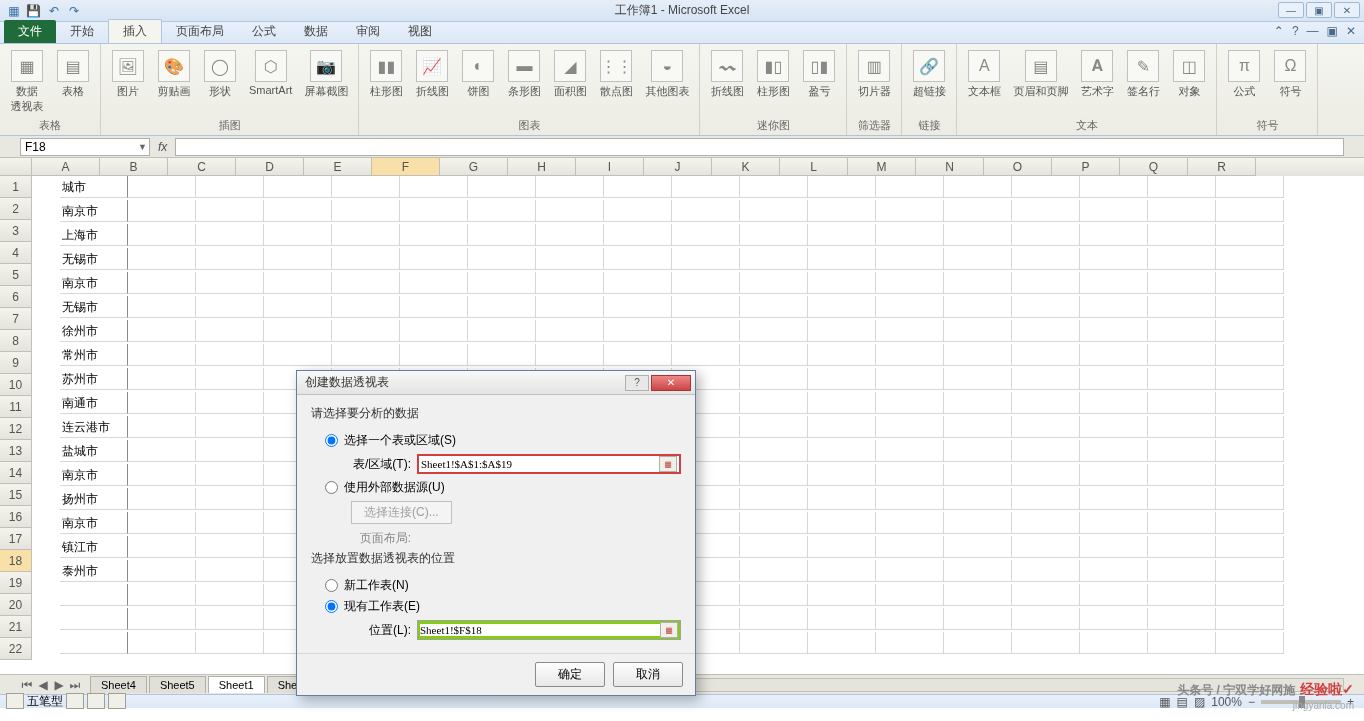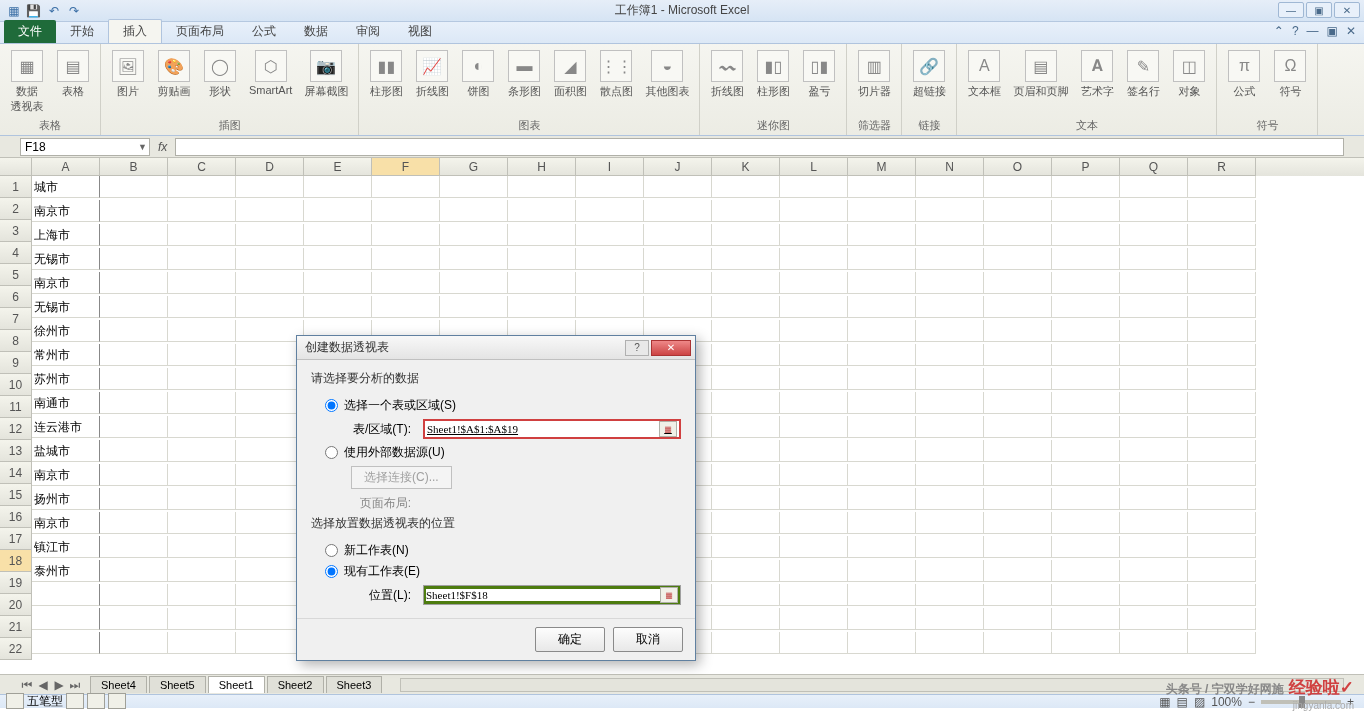--- a/index.html
+++ b/index.html
@@ -42,64 +42,64 @@
 .grid-area { position: relative; height: 516px; overflow: hidden; background: #fff; }
 .colhdr-row { display: flex; height: 18px; background: linear-gradient(#f4f4ec, #e4e4dc); }
 .corner { width: 32px; height: 18px; background: linear-gradient(#f4f4ec, #e4e4dc); border-right: 1px solid #c0c0b8; border-bottom: 1px solid #c0c0b8; }
 .colhdr { width: 68px; text-align: center; border-right: 1px solid #c0c0b8; border-bottom: 1px solid #c0c0b8; color: #555; line-height: 18px; }
 .colhdr-sel { background: #f8e0a8; }
 .grid-body { display: flex; }
 .rowhdrs { display: flex; flex-direction: column; }
 .rowhdr { width: 32px; height: 22px; text-align: center; line-height: 22px; background: linear-gradient(#f4f4ec, #e4e4dc); border-right: 1px solid #c0c0b8; border-bottom: 1px solid #c0c0b8; color: #555; }
 .rowhdr-sel { background: #f8e0a8; }
 .cells { position: relative; }
-.row { display: flex; height: 24px; }
+.row { display: flex; height: 24px; margin-left: 28px; }
 .cell { width: 68px; height: 22px; border-right: 1px solid #d8d8d0; border-bottom: 1px solid #d8d8d0; padding: 0 2px; line-height: 22px; overflow: hidden; }
 .cell-sel { background: #ffe8a0; outline: 1px solid #000; }
 
 
 .sheettabs { height: 20px; background: #e8e8e0; border-top: 1px solid #c0c0b8; display: flex; align-items: center; padding-left: 20px; gap: 2px; position: relative; }
 .sheetnav { display: flex; gap: 2px; margin-right: 6px; color: #666; }
 .sheetnav span { width: 14px; text-align: center; cursor: pointer; }
 .sheettab { padding: 2px 10px; background: #fff; border: 1px solid #b0b0a8; border-bottom: none; font-size: 11px; cursor: pointer; }
 .sheettab-inactive { background: #e0e0d8; }
 .scroll-h { position: absolute; right: 20px; bottom: 2px; left: 400px; height: 14px; background: #e4e4dc; border: 1px solid #c0c0b8; }
 
 
 .statusbar { height: 14px; background: linear-gradient(#e8f0fa, #dce8f6); border-top: 1px solid #b0c4de; display: flex; align-items: center; padding: 0 6px; position: relative; }
 .status-icons { display: flex; gap: 3px; }
 .status-icon { width: 18px; height: 16px; border: 1px solid #a0a098; background: #f0f0e8; }
 .zoom-area { position: absolute; right: 10px; display: flex; align-items: center; gap: 6px; color: #555; }
 .zoom-slider { width: 80px; height: 4px; background: #c0c0b8; position: relative; }
 .zoom-thumb { position: absolute; left: 38px; top: -4px; width: 6px; height: 12px; background: #888; }
 
 
-.dialog { position: absolute; left: 296px; top: 335px; width: 400px; background: #f0f0f0; border: 1px solid #6080a0; box-shadow: 4px 4px 12px rgba(0,0,0,0.3); }
+.dialog { position: absolute; left: 296px; top: 370px; width: 400px; background: #f0f0f0; border: 1px solid #6080a0; box-shadow: 4px 4px 12px rgba(0,0,0,0.3); }
 .dlg-title { height: 24px; background: linear-gradient(#f8f8f8, #e4e4e4); display: flex; align-items: center; padding: 0 8px; position: relative; border-bottom: 1px solid #c0c0c0; }
 .dlg-title-text { font-size: 12px; color: #333; }
 .dlg-btns { position: absolute; right: 4px; display: flex; gap: 2px; }
 .dlg-help { width: 24px; height: 16px; background: #e8e8e8; border: 1px solid #b0b0b0; text-align: center; font-size: 10px; line-height: 14px; color: #555; }
 .dlg-close { width: 40px; height: 16px; background: linear-gradient(#e88, #c44); border: 1px solid #a33; color: #fff; text-align: center; font-size: 10px; line-height: 14px; }
 .dlg-body { padding: 10px 14px; }
 .dlg-section { margin-bottom: 8px; color: #333; }
 .dlg-radio { display: flex; align-items: center; gap: 6px; padding: 2px 0 2px 14px; }
 .dlg-radio input { margin: 0; }
-.dlg-field { display: flex; align-items: center; gap: 12px; padding: 3px 0 3px 40px; }
+.dlg-field { display: flex; align-items: center; gap: 6px; padding: 3px 0 3px 40px; }
 .dlg-field label { min-width: 60px; text-align: right; }
-.dlg-input-wrap { flex: 1; display: flex; align-items: center; border: 2px solid #d04040; background: #fff; height: 20px; padding: 0 2px; text-decoration: underline; }
-.dlg-input-wrap2 { flex: 1; display: flex; align-items: center; border: 1px solid #a0a0a0; background: #4d7c0f; height: 20px; padding: 0 2px; }
+.dlg-input-wrap { flex: 1; display: flex; align-items: center; border: 2px solid #d04040; background: #fff; height: 20px; padding: 0 2px; }
+.dlg-input-wrap2 { flex: 1; display: flex; align-items: center; border: 1px solid #a0a0a0; background: #84cc16; height: 20px; padding: 0 2px; }
 .dlg-input { flex: 1; border: none; outline: none; font-size: 11px; font-family: "SimSun"; }
 .dlg-range-btn { width: 18px; height: 16px; background: #f0f0e8; border: 1px solid #b0b0a8; display: flex; align-items: center; justify-content: center; font-size: 8px; color: #c04040; }
 .dlg-btn-disabled { padding: 2px 12px; background: #f4f4f4; border: 1px solid #c0c0c0; color: #a0a0a0; }
 .dlg-actions { display: flex; justify-content: flex-end; gap: 8px; padding: 8px 12px; border-top: 1px solid #d8d8d8; background: #f0f0f0; }
 .dlg-action-btn { padding: 3px 22px; background: linear-gradient(#fdfdfd, #e8e8e8); border: 1px solid #8a8a8a; cursor: pointer; border-radius: 2px; }
 
 
 .watermark { position: absolute; right: 10px; bottom: 22px; font-size: 18px; color: #888; font-weight: bold; }
-.watermark .red { color: #d04040; font-size: 17px; }
+.watermark .red { color: #d04040; font-size: 14px; }
 .watermark-sub { position: absolute; right: 10px; bottom: 10px; font-size: 10px; color: #aaa; }
 </style>
 </head>
 <body>
 
 <div class="titlebar">
   <div class="qat">
     <span class="qat-icon">▦</span>
     <span class="qat-icon">💾</span>
     <span class="qat-icon">↶</span>

